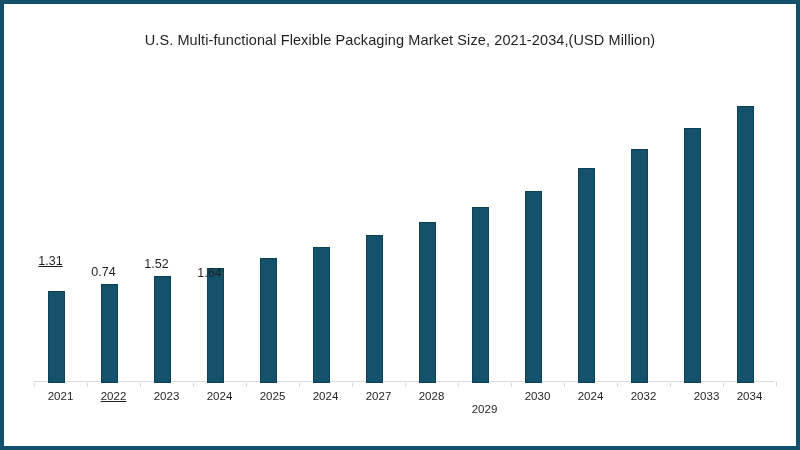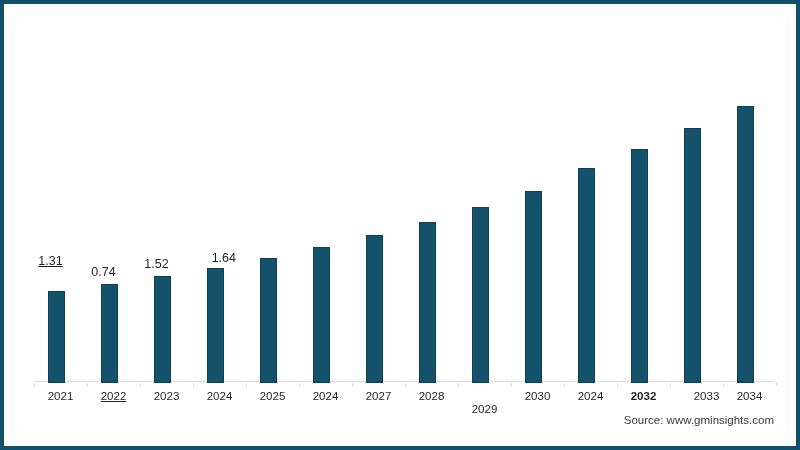--- a/index.html
+++ b/index.html
@@ -97,20 +97,21 @@
     font-size: 11.5px;
     color: #3a3a3a;
     white-space: nowrap;
   }
 </style>
 </head>
 <body>
 
 <div id="chart-card">
 
+  <div id="chart-title">U.S. Multi-functional Flexible Packaging Market Size, 2021-2034,(USD Million)</div>
 
   <div id="plot-area">
     <div id="baseline"></div>
     <div id="bars">
         <div class="bar-slot" style="left: 0px;">
           <div class="bar" title="2021: 1.31" style="height: 92px; background: rgb(19, 82, 106); border-color: rgb(14, 65, 86);"></div>
           <div class="bar-value" style="bottom: 116px; text-decoration: underline;">1.31</div>
           <div class="tick" style="left: 0px;"></div>
         </div>
         <div class="bar-slot" style="left: 53px;">
@@ -118,21 +119,21 @@
           <div class="bar-value" style="bottom: 105px;">0.74</div>
           <div class="tick" style="left: 0px;"></div>
         </div>
         <div class="bar-slot" style="left: 106px;">
           <div class="bar" title="2023: 1.52" style="height: 107px; background: rgb(19, 82, 106); border-color: rgb(14, 65, 86);"></div>
           <div class="bar-value" style="bottom: 113px;">1.52</div>
           <div class="tick" style="left: 0px;"></div>
         </div>
         <div class="bar-slot" style="left: 159px;">
           <div class="bar" title="2024: 1.64" style="height: 115px; background: rgb(19, 82, 106); border-color: rgb(14, 65, 86);"></div>
-          <div class="bar-value" style="bottom: 119px; text-align: right;">1.64</div>
+          <div class="bar-value" style="bottom: 104px;">1.64</div>
           <div class="tick" style="left: 0px;"></div>
         </div>
         <div class="bar-slot" style="left: 212px;">
           <div class="bar" title="2025: 1.78" style="height: 125px; background: rgb(19, 82, 106); border-color: rgb(14, 65, 86);"></div>
           <div class="tick" style="left: 0px;"></div>
         </div>
         <div class="bar-slot" style="left: 265px;">
           <div class="bar" title="2026: 1.94" style="height: 136px; background: rgb(19, 82, 106); border-color: rgb(14, 65, 86);"></div>
           <div class="tick" style="left: 0px;"></div>
         </div>
@@ -177,20 +178,19 @@
       <div class="x-label" style="left: 53px; text-decoration: underline;">2022</div>
       <div class="x-label" style="left: 106px;">2023</div>
       <div class="x-label" style="left: 159px;">2024</div>
       <div class="x-label" style="left: 212px;">2025</div>
       <div class="x-label" style="left: 265px;">2024</div>
       <div class="x-label" style="left: 318px;">2027</div>
       <div class="x-label" style="left: 371px;">2028</div>
       <div class="x-label" style="left: 424px; margin-top: 13px;">2029</div>
       <div class="x-label" style="left: 477px;">2030</div>
       <div class="x-label" style="left: 530px;">2024</div>
-      <div class="x-label" style="left: 583px; font-weight: bold;">2032</div>
+      <div class="x-label" style="left: 583px;">2032</div>
       <div class="x-label" style="left: 646px;">2033</div>
       <div class="x-label" style="left: 689px;">2034</div>
     </div>
 
-  <div id="source-note">Source: www.gminsights.com</div>
 
 </div>
 
 </body></html>

